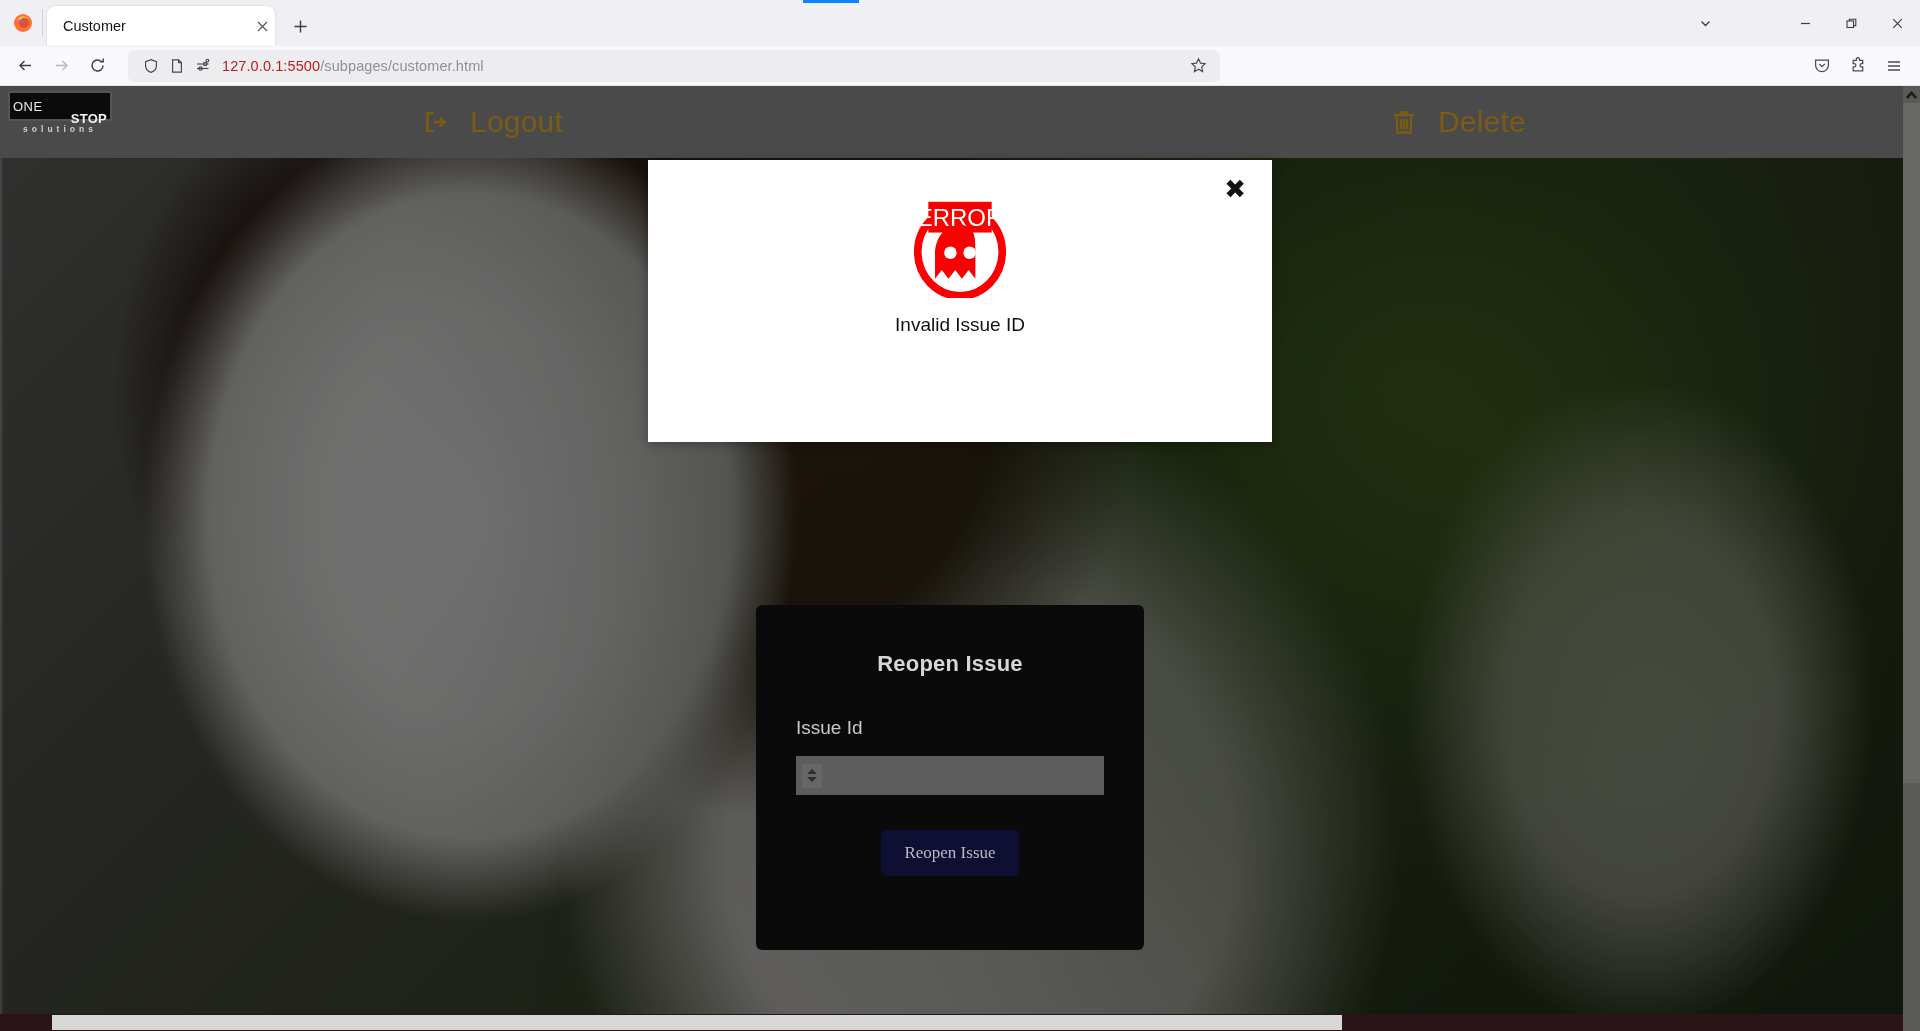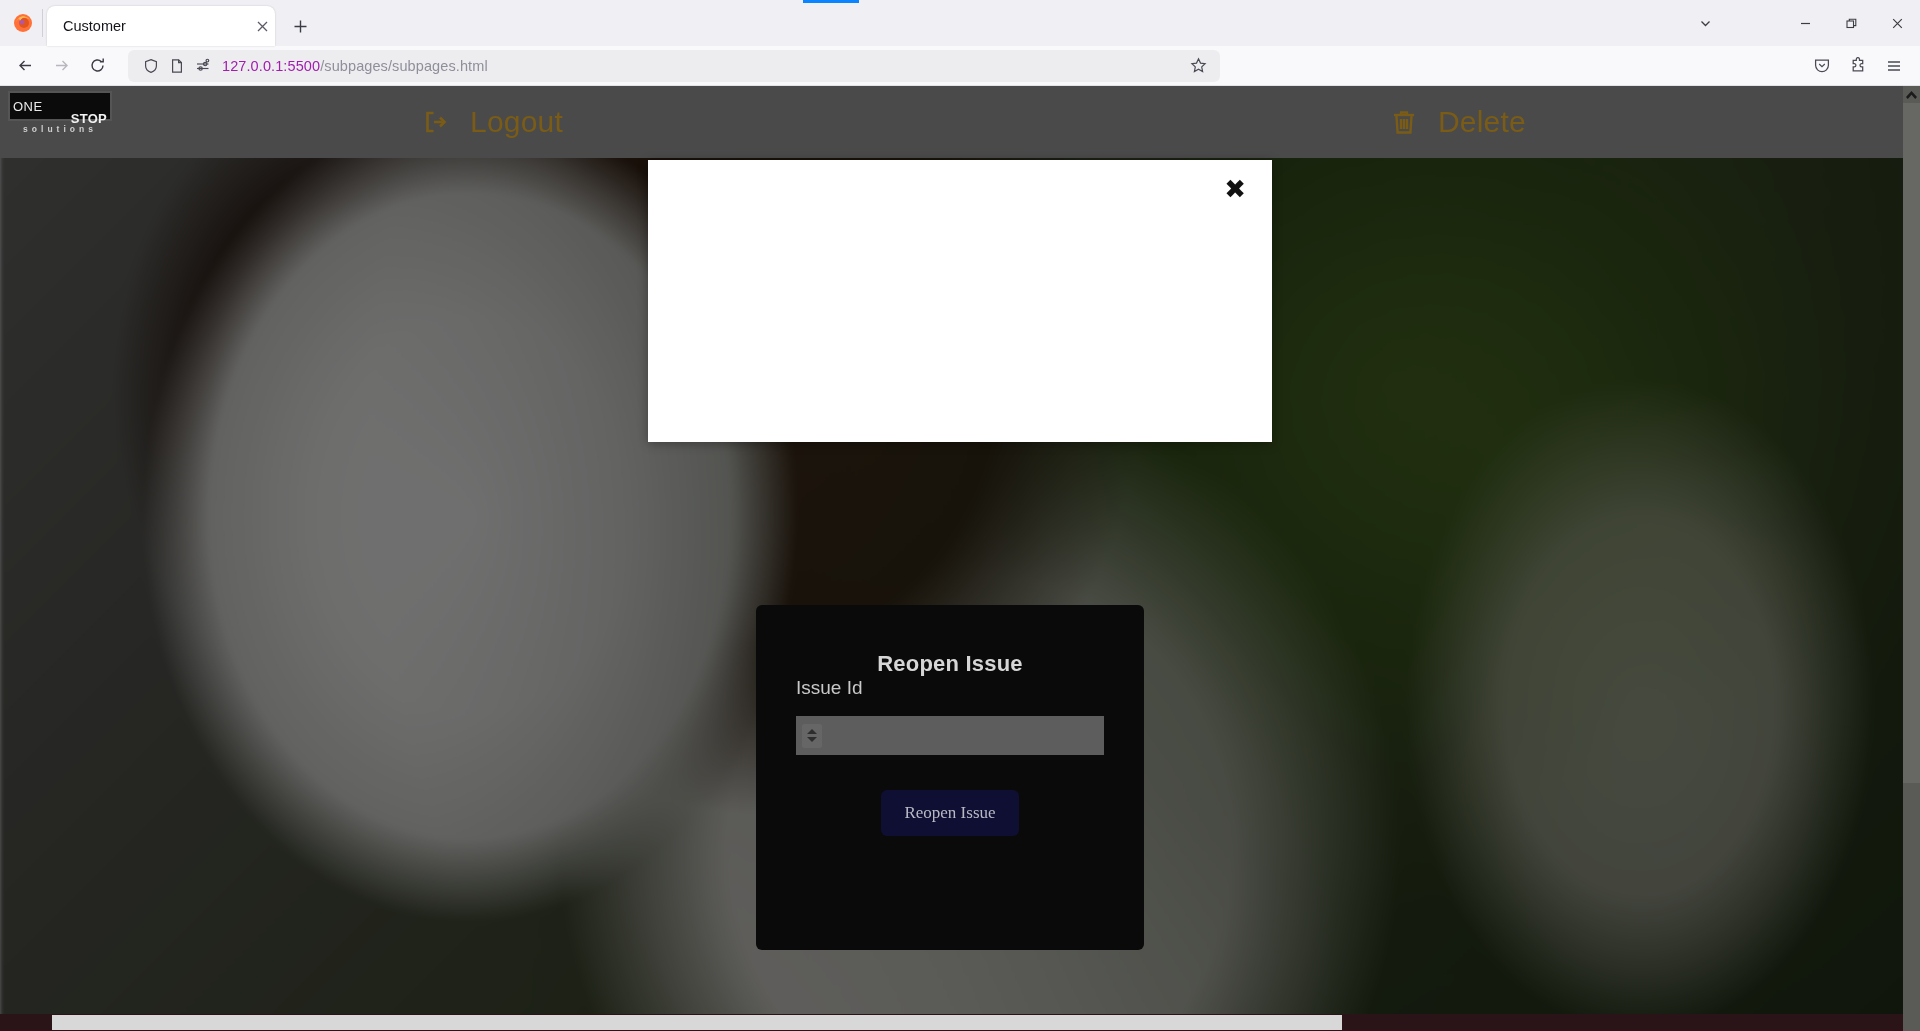--- a/index.html
+++ b/index.html
@@ -115,21 +115,21 @@
     flex: none;
   }
   .url-text {
     flex: 1;
     font-size: 14.5px;
     color: #8f8f9b;
     margin-left: 6px;
     white-space: nowrap; overflow: hidden;
     letter-spacing: .1px;
   }
-  .url-text .host { color: #a21caf; }
+  .url-text .host { color: #b91c1c; }
   .star { color: #4a4a55; width: 28px; display: flex; align-items: center; justify-content: center; }
   .toolbar-right { display: flex; align-items: center; margin-left: auto; }
   .tb-btn {
     width: 36px; height: 32px;
     display: flex; align-items: center; justify-content: center;
     color: #4a4a55;
     border-radius: 5px;
   }
 
   
@@ -222,20 +222,21 @@
     color: #d6d6d6;
     font-size: 22px;
     font-weight: bold;
     text-align: center;
     margin-top: 16px;
     letter-spacing: .2px;
   }
   .field-label {
     color: #c9c9c9;
     font-size: 19px;
+    margin-top: 40px;
     margin-left: 0;
   }
   .numwrap {
     margin-top: 17px;
     width: 308px; height: 39px;
     background: #5d5d5d;
     display: flex; align-items: center;
     padding: 0 4px 0 6px;
   }
   .numwrap input {
@@ -432,21 +433,21 @@
       </span>
       <span class="url-icon">
         <svg width="18" height="18" viewBox="0 0 18 18" fill="none" stroke="currentColor" stroke-width="1.15">
           <path d="M3 11.5 H14.5"></path>
           <circle cx="6.6" cy="11.5" r="1.7"></circle>
           <path d="M3 7 H14.5"></path>
           <circle cx="11.2" cy="7" r="1.7"></circle>
           <circle cx="13.4" cy="3.6" r="1.35"></circle>
         </svg>
       </span>
-      <span class="url-text"><span class="host">127.0.0.1:5500</span><span>/subpages/subpages.html</span></span>
+      <span class="url-text"><span class="host">127.0.0.1:5500</span><span>/subpages/customer.html</span></span>
       <span class="star">
         <svg width="17" height="17" viewBox="0 0 17 17" fill="none" stroke="currentColor" stroke-width="1.2">
           <path d="M8.5 1.8 l2 4.3 4.6 .6 -3.4 3.2 .9 4.6 -4.1 -2.3 -4.1 2.3 .9 -4.6 -3.4 -3.2 4.6 -.6 Z"></path>
         </svg>
       </span>
     </div>
 
     <div class="toolbar-right">
       <div class="tb-btn">
         <svg width="18" height="18" viewBox="0 0 18 18" fill="none" stroke="currentColor" stroke-width="1.25">
@@ -520,20 +521,31 @@
           <span class="dn"></span>
         </span>
       </div>
       <div class="submit-wrap">
         <button class="submit-btn">Reopen Issue</button>
       </div>
     </div>
 
     <div class="modal">
       <span class="modal-close">✖</span>
+      <div class="modal-body">
+        <svg class="err-icon" viewBox="0 0 100 108">
+          <ellipse cx="50" cy="60" rx="44" ry="46" fill="none" stroke="#fa0000" stroke-width="8"></ellipse>
+          <rect x="17" y="8" width="66" height="32" fill="#fa0000"></rect>
+          <text x="50" y="33" text-anchor="middle" fill="#ffffff" font-family="Liberation Sans, sans-serif" font-size="25" font-weight="400">ERROR</text>
+          <path d="M50 32 C33 32 24 47 24 62 v26 l7 -9 7 9 7 -9 7 9 7 -9 7 9 v-26 C66 47 67 32 50 32 Z" fill="#fa0000"></path>
+          <circle cx="40" cy="61" r="6.5" fill="#ffffff"></circle>
+          <circle cx="60" cy="61" r="6.5" fill="#ffffff"></circle>
+        </svg>
+        <div class="modal-msg">Invalid Issue ID</div>
+      </div>
     </div>
 
     <div class="vscroll">
       <div class="vs-arrow top">
         <svg width="11" height="8" viewBox="0 0 11 8" fill="currentColor">
             <path d="M5.5 0 L11 6 L9.2 8 L5.5 3.8 L1.8 8 L0 6 Z"></path>
           </svg>
       </div>
       <div class="vs-thumb"></div>
     </div>

